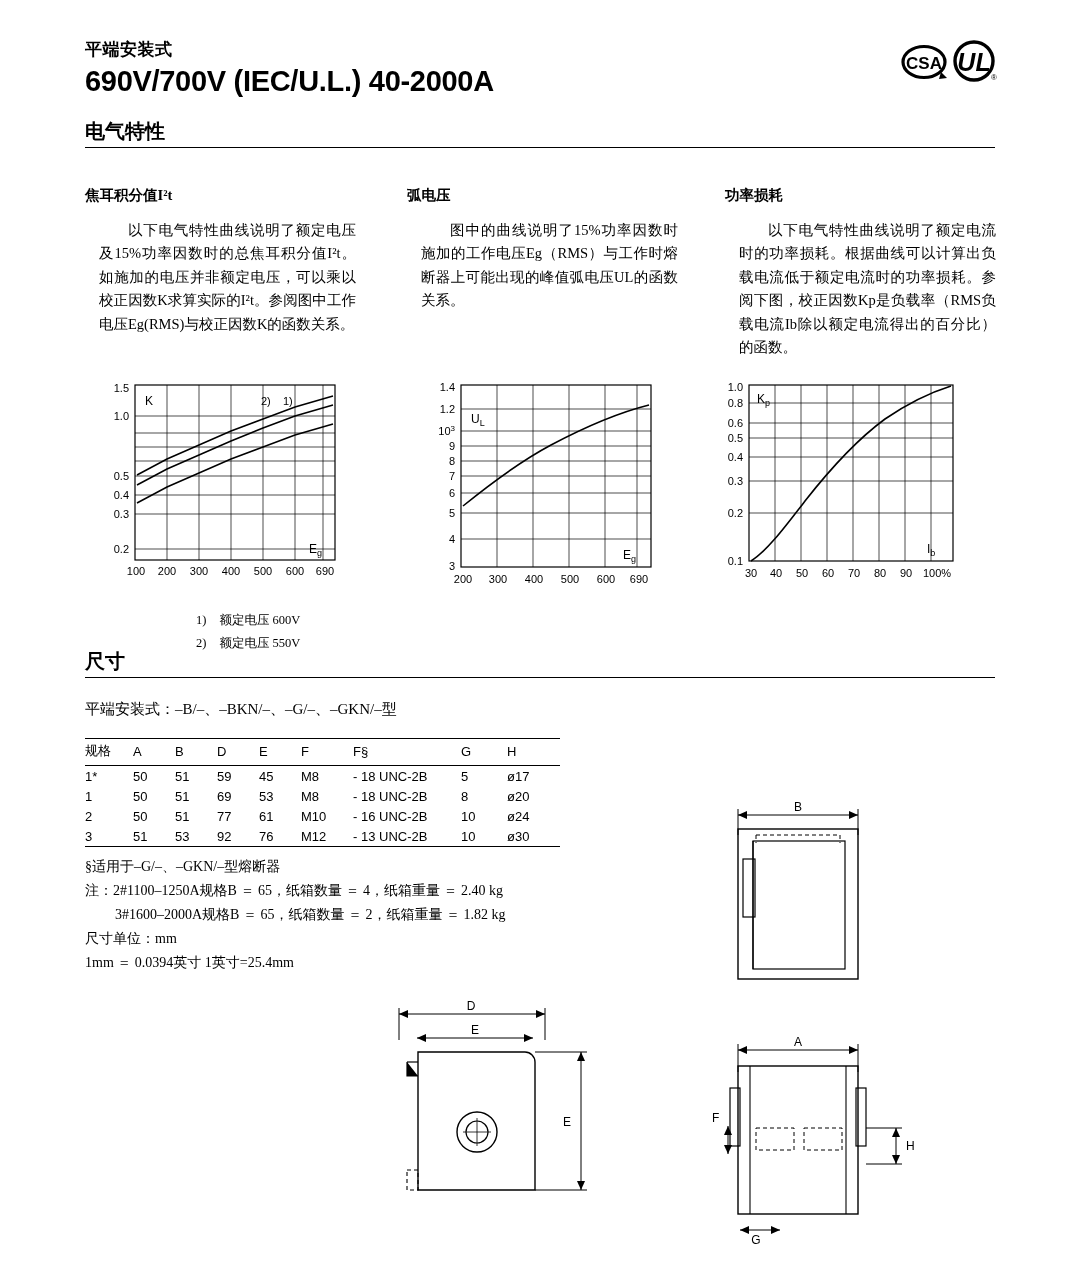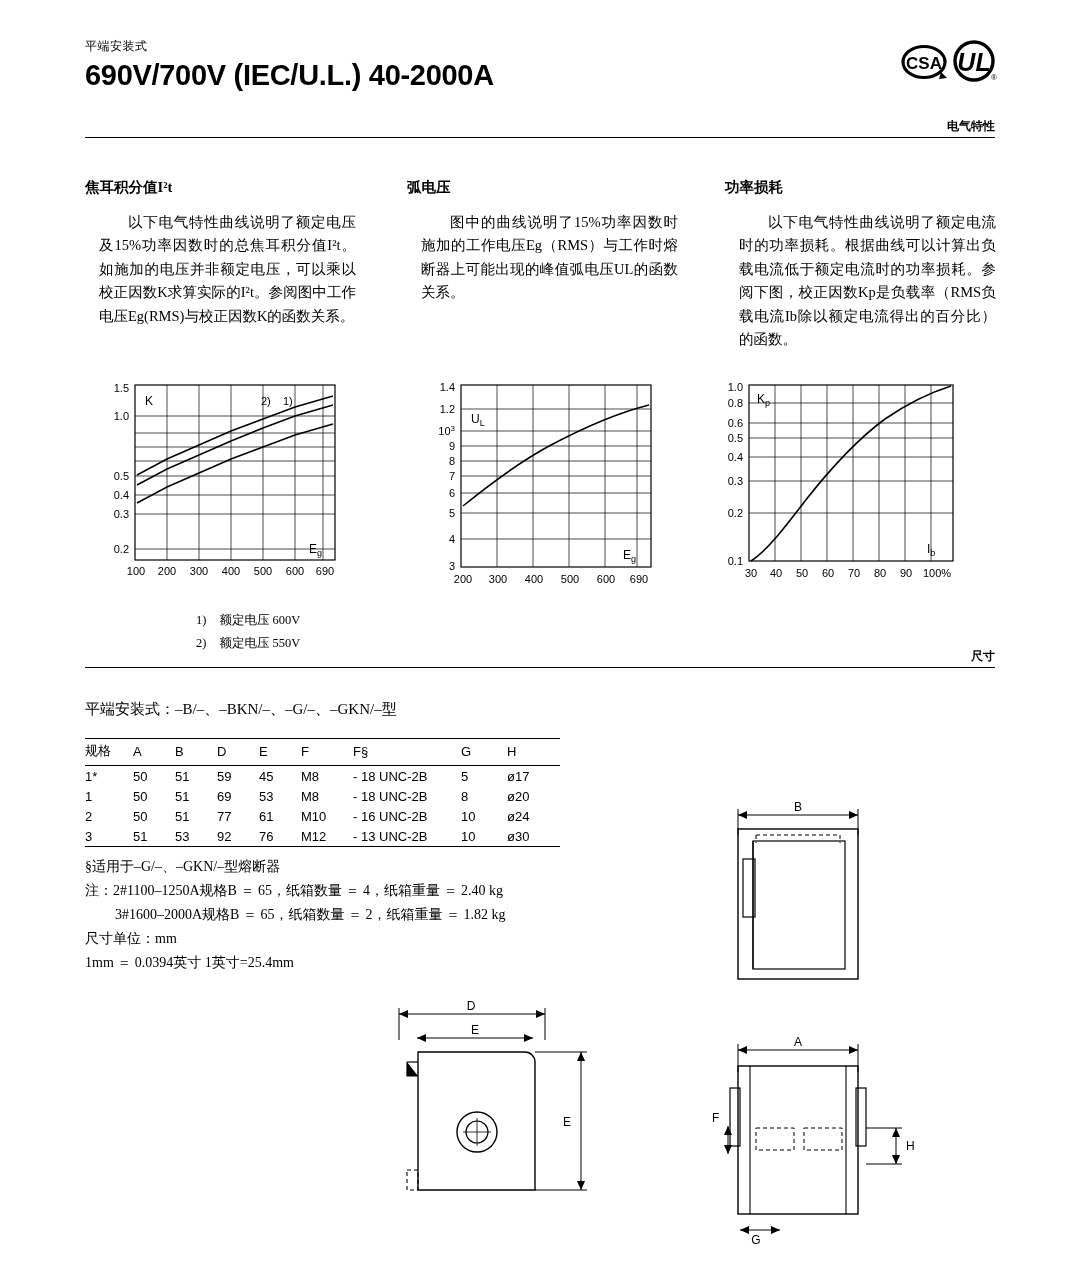--- a/index.html
+++ b/index.html
@@ -5,35 +5,35 @@
   html,body{margin:0;padding:0;}
   body{
     width:1077px;height:1274px;background:#ffffff;
     font-family:"Liberation Sans","DejaVu Sans",sans-serif;
     color:#000;position:relative;overflow:hidden;
   }
   .page{position:absolute;left:0;top:0;width:1077px;height:1274px;}
   .sheet{position:absolute;left:85px;top:0;width:910px;height:1274px;}
 
   
-  .hdr-sub{font-family:"Liberation Serif","DejaVu Serif",serif;font-weight:normal;font-size:12px;letter-spacing:.5px;}
+  .hdr-sub{font-family:"Liberation Serif","DejaVu Serif",serif;font-weight:bold;font-size:17px;letter-spacing:.5px;}
   .hdr-title{font-weight:bold;font-size:29px;letter-spacing:-.3px;margin-top:4px;}
   .hdr-wrap{position:absolute;left:0;top:38px;width:910px;}
   .logos{position:absolute;right:0;top:40px;display:flex;align-items:center;}
   .csa{width:50px;height:38px;position:relative;}
   .ul{width:44px;height:44px;position:relative;}
 
   .rule{border-bottom:1.6px solid #000;}
-  .sec-h{font-family:"Liberation Serif","DejaVu Serif",serif;font-weight:bold;font-size:12px;text-align:right;}
+  .sec-h{font-family:"Liberation Serif","DejaVu Serif",serif;font-weight:bold;font-size:20px;}
 
   
   .cols{position:absolute;left:0;top:170px;width:910px;}
   .col{position:absolute;top:0;width:285px;}
   .c1{left:0;} .c2{left:322px;} .c3{left:640px;}
-  .col h4{font-family:"Liberation Serif","DejaVu Serif",serif;font-size:14.5px;font-weight:bold;margin:8px 0 7px 0;}
+  .col h4{font-family:"Liberation Serif","DejaVu Serif",serif;font-size:14.5px;font-weight:bold;margin:16px 0 7px 0;}
   .col p{font-family:"Liberation Serif","DejaVu Serif",serif;font-size:14.5px;line-height:1.62;margin:14px;text-align:justify;text-indent:2em;}
 
   
   .chart-area{position:absolute;left:0;top:375px;width:910px;height:260px;}
   .chart{position:absolute;}
   .ch1{left:18px;top:0;}
   .ch2{left:340px;top:0;}
   .ch3{left:630px;top:0;}
   .footnotes{position:absolute;left:108px;top:608px;font-family:"Liberation Serif","DejaVu Serif",serif;font-size:12.5px;line-height:1.5;}
   .footnotes td{padding-right:10px;font-size:12.5px;}

